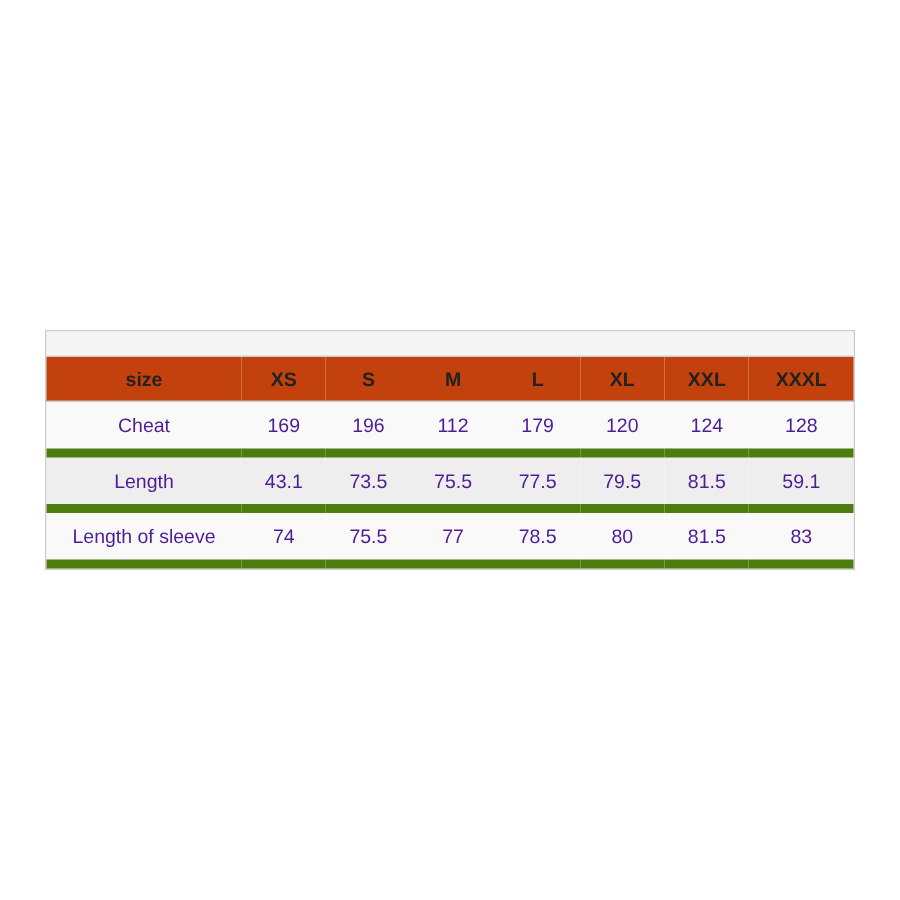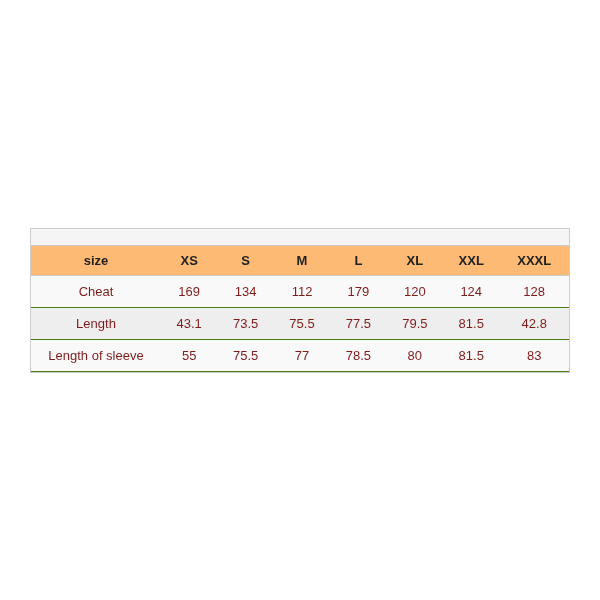--- a/index.html
+++ b/index.html
@@ -35,21 +35,21 @@
       font-weight: bold;
       color: #000000;
     }
 
     table {
       width: 100%;
       border-collapse: collapse;
     }
 
     thead tr {
-      background: #fdba74;
+      background: #c2410c;
     }
 
     thead th {
       font-size: 13px;
       font-weight: bold;
       color: #222222;
       padding: 7px 6px;
       text-align: center;
       border-bottom: 1px solid #cccccc;
     }
@@ -62,24 +62,24 @@
     tbody tr:nth-child(odd) {
       background: #f9f9f9;
     }
 
     tbody tr:nth-child(even) {
       background: #eeeeee;
     }
 
     tbody td {
       font-size: 13px;
-      color: #7f1d1d;
+      color: #4c1d95;
       padding: 8px 6px;
       text-align: center;
-      border-bottom: 1px solid #4d7c0f;
+      border-bottom: 6px solid #4d7c0f;
     }
 
     tbody td:first-child {
       text-align: center;
       font-weight: normal;
     }
   </style>
 </head>
 <body>
 
@@ -97,40 +97,40 @@
           <th>L</th>
           <th>XL</th>
           <th>XXL</th>
           <th>XXXL</th>
         </tr>
     </thead>
     <tbody>
     <tr>
           <td>Cheat</td>
           <td>169</td>
-          <td>134</td>
+          <td>196</td>
           <td>112</td>
           <td>179</td>
           <td>120</td>
           <td>124</td>
           <td>128</td>
         </tr>
         <tr>
           <td>Length</td>
           <td>43.1</td>
           <td>73.5</td>
           <td>75.5</td>
           <td>77.5</td>
           <td>79.5</td>
           <td>81.5</td>
-          <td>42.8</td>
+          <td>59.1</td>
         </tr>
         <tr>
           <td>Length of sleeve</td>
-          <td>55</td>
+          <td>74</td>
           <td>75.5</td>
           <td>77</td>
           <td>78.5</td>
           <td>80</td>
           <td>81.5</td>
           <td>83</td>
         </tr>
       </tbody>
   </table>
 </div>

